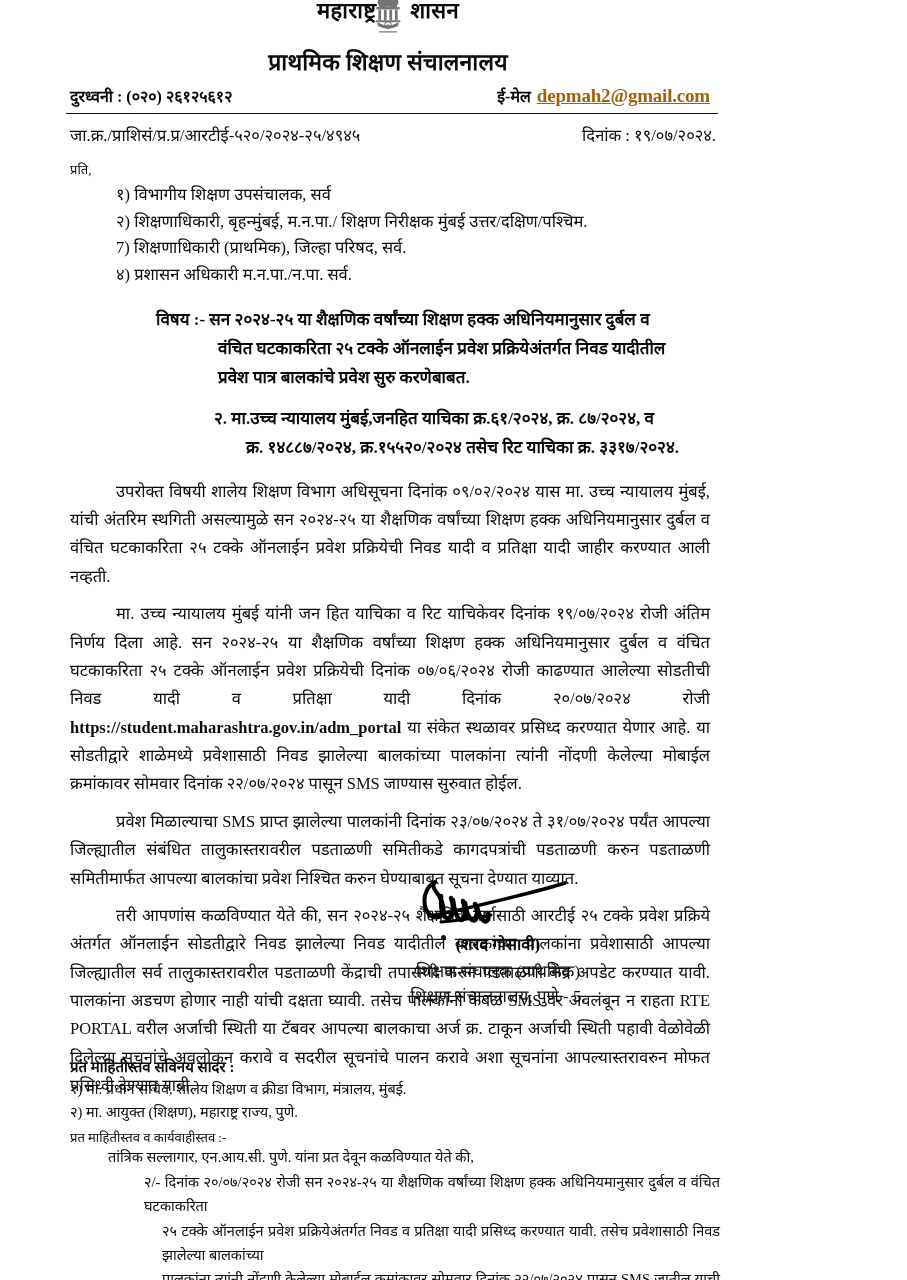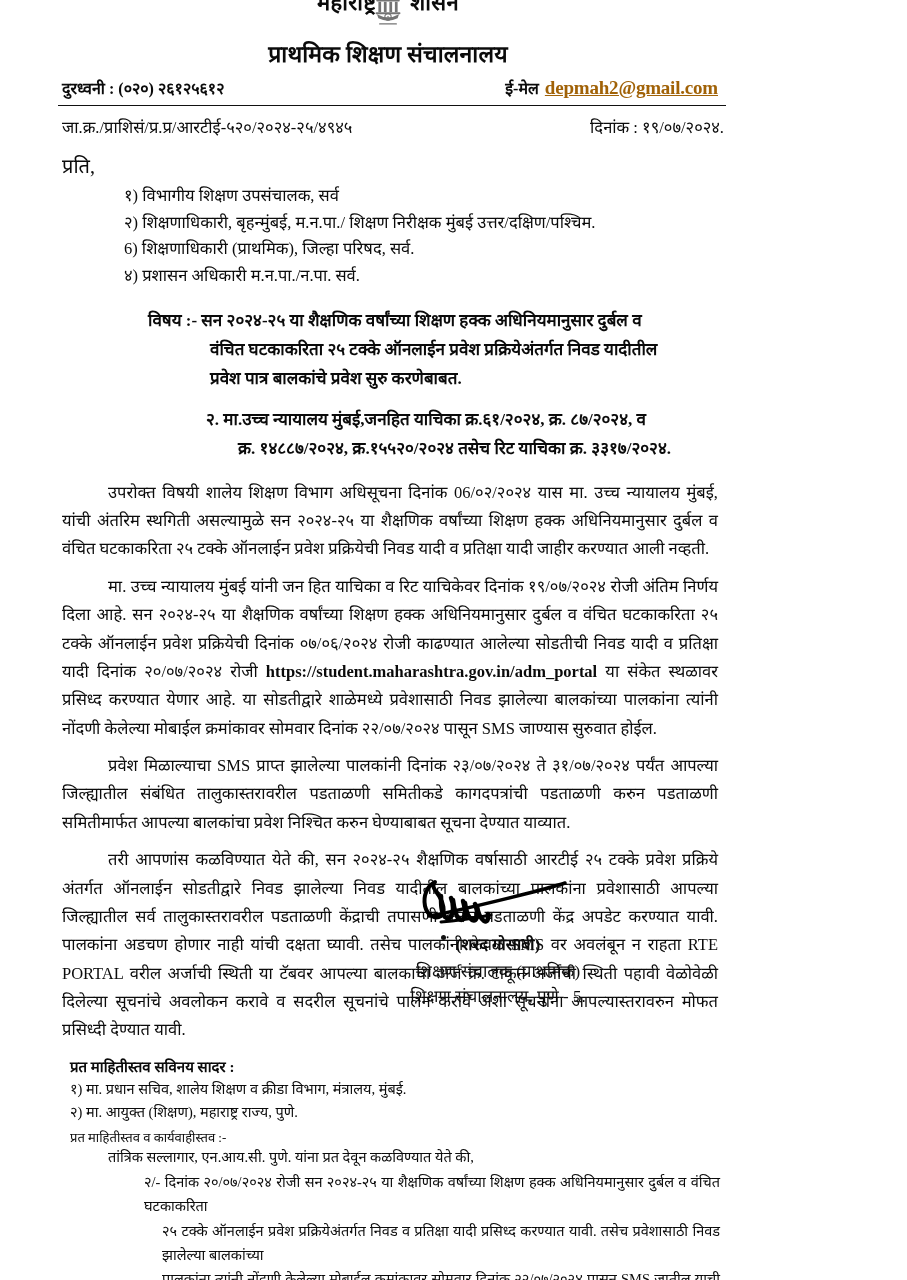--- a/index.html
+++ b/index.html
@@ -10,21 +10,21 @@
     background: #ffffff;
     font-family: "Liberation Serif", "DejaVu Serif", serif;
     color: #0b0b0b;
     overflow: hidden;
   }
 
   .page {
     position: relative;
     width: 776px;
     height: 1280px;
-    padding: 0;
+    padding: 8px;
   }
 
   
   .letterhead {
     text-align: center;
     padding-top: 14px;
   }
   .emblem-row {
     position: relative;
     height: 46px;
@@ -84,22 +84,22 @@
   }
 
   .ref-row {
     display: flex;
     justify-content: space-between;
     padding: 9px 52px 0 62px;
     font-size: 16.5px;
   }
 
   
-  .prati { padding: 14px 0 0 62px; font-size: 20px; }
-  .recipients { list-style: none; margin: 4px 0 0 16px; padding: 0 0 0 108px; }
+  .prati { padding: 14px 0 0 62px; font-size: 13px; }
+  .recipients { list-style: none; margin: 4px 0 0 0; padding: 0 0 0 108px; }
   .recipients li { font-size: 16.5px; line-height: 1.62; }
 
   
   .subject-block {
     margin: 16px 70px 0 148px;
     font-size: 17px;
     font-weight: bold;
     line-height: 1.72;
   }
   .subject-block .l2, .subject-block .l3 { display: block; padding-left: 62px; }
@@ -201,37 +201,37 @@
 
   <div class="ref-row">
     <div>जा.क्र./प्राशिसं/प्र.प्र/आरटीई-५२०/२०२४-२५/४९४५</div>
     <div>दिनांक : १९/०७/२०२४.</div>
   </div>
 
   <div class="prati">प्रति,</div>
   <ul class="recipients">
     <li>१) विभागीय शिक्षण उपसंचालक, सर्व</li>
     <li>२) शिक्षणाधिकारी, बृहन्मुंबई, म.न.पा./ शिक्षण निरीक्षक मुंबई उत्तर/दक्षिण/पश्चिम.</li>
-    <li>6) शिक्षणाधिकारी (प्राथमिक), जिल्हा परिषद, सर्व.</li>
+    <li>7) शिक्षणाधिकारी (प्राथमिक), जिल्हा परिषद, सर्व.</li>
     <li>४) प्रशासन अधिकारी म.न.पा./न.पा. सर्व.</li>
   </ul>
 
   <div class="subject-block">
     <span class="l1">विषय :- सन २०२४-२५  या शैक्षणिक वर्षांच्या शिक्षण हक्क अधिनियमानुसार दुर्बल व</span>
     <span class="l2">वंचित घटकाकरिता २५ टक्के ऑनलाईन प्रवेश प्रक्रियेअंतर्गत निवड यादीतील</span>
     <span class="l3">प्रवेश पात्र बालकांचे प्रवेश सुरु करणेबाबत.</span>
   </div>
 
   <div class="refr-block">
     <span class="l2">२. मा.उच्च न्यायालय मुंबई,जनहित याचिका क्र.६१/२०२४, क्र. ८७/२०२४, व</span>
     <span class="l3">क्र. १४८८७/२०२४, क्र.१५५२०/२०२४ तसेच रिट याचिका क्र. ३३१७/२०२४.</span>
   </div>
 
   <div class="body-area">
-    <p class="para">उपरोक्त विषयी शालेय शिक्षण विभाग अधिसूचना दिनांक 06/०२/२०२४ यास मा. उच्च न्यायालय मुंबई, यांची अंतरिम स्थगिती असल्यामुळे सन २०२४-२५ या शैक्षणिक वर्षांच्या शिक्षण हक्क अधिनियमानुसार दुर्बल व वंचित घटकाकरिता २५ टक्के ऑनलाईन प्रवेश प्रक्रियेची निवड यादी व प्रतिक्षा यादी जाहीर करण्यात आली नव्हती.</p>
+    <p class="para">उपरोक्त विषयी शालेय शिक्षण विभाग अधिसूचना दिनांक ०९/०२/२०२४ यास मा. उच्च न्यायालय मुंबई, यांची अंतरिम स्थगिती असल्यामुळे सन २०२४-२५ या शैक्षणिक वर्षांच्या शिक्षण हक्क अधिनियमानुसार दुर्बल व वंचित घटकाकरिता २५ टक्के ऑनलाईन प्रवेश प्रक्रियेची निवड यादी व प्रतिक्षा यादी जाहीर करण्यात आली नव्हती.</p>
 
     <p class="para"><span>मा. उच्च न्यायालय मुंबई यांनी जन हित याचिका व रिट याचिकेवर दिनांक १९/०७/२०२४ रोजी अंतिम निर्णय दिला आहे. सन २०२४-२५ या शैक्षणिक वर्षांच्या शिक्षण हक्क अधिनियमानुसार दुर्बल व वंचित घटकाकरिता २५ टक्के ऑनलाईन प्रवेश प्रक्रियेची दिनांक ०७/०६/२०२४ रोजी काढण्यात आलेल्या सोडतीची निवड यादी व प्रतिक्षा यादी दिनांक २०/०७/२०२४ रोजी </span><span class="url-bold">https://student.maharashtra.gov.in/adm_portal</span><span> या संकेत स्थळावर प्रसिध्द करण्यात येणार आहे. या सोडतीद्वारे शाळेमध्ये प्रवेशासाठी निवड झालेल्या बालकांच्या पालकांना त्यांनी नोंदणी केलेल्या मोबाईल क्रमांकावर सोमवार दिनांक २२/०७/२०२४ पासून SMS जाण्यास सुरुवात होईल.</span></p>
 
     <p class="para">प्रवेश मिळाल्याचा SMS प्राप्त झालेल्या पालकांनी दिनांक २३/०७/२०२४ ते ३१/०७/२०२४ पर्यंत आपल्या जिल्ह्यातील संबंधित तालुकास्तरावरील पडताळणी समितीकडे कागदपत्रांची पडताळणी करुन पडताळणी समितीमार्फत आपल्या बालकांचा प्रवेश निश्चित करुन घेण्याबाबत सूचना देण्यात याव्यात.</p>
 
     <p class="para">तरी आपणांस कळविण्यात येते की, सन २०२४-२५ शैक्षणिक वर्षासाठी आरटीई २५ टक्के प्रवेश प्रक्रिये अंतर्गत ऑनलाईन सोडतीद्वारे निवड झालेल्या निवड यादीतील बालकांच्या पालकांना प्रवेशासाठी आपल्या जिल्ह्यातील सर्व तालुकास्तरावरील पडताळणी केंद्राची तपासणी करुन पडताळणी केंद्र अपडेट करण्यात यावी. पालकांना अडचण होणार नाही यांची दक्षता घ्यावी. तसेच पालकांनी केवळ SMS वर अवलंबून न राहता RTE PORTAL वरील अर्जाची स्थिती या टॅबवर आपल्या बालकाचा अर्ज क्र. टाकून अर्जाची स्थिती पहावी वेळोवेळी दिलेल्या सूचनांचे अवलोकन करावे व सदरील सूचनांचे पालन करावे अशा सूचनांना आपल्यास्तरावरुन मोफत प्रसिध्दी देण्यात यावी.</p>
   </div>
 
   <div class="dot-mark"></div>
 

